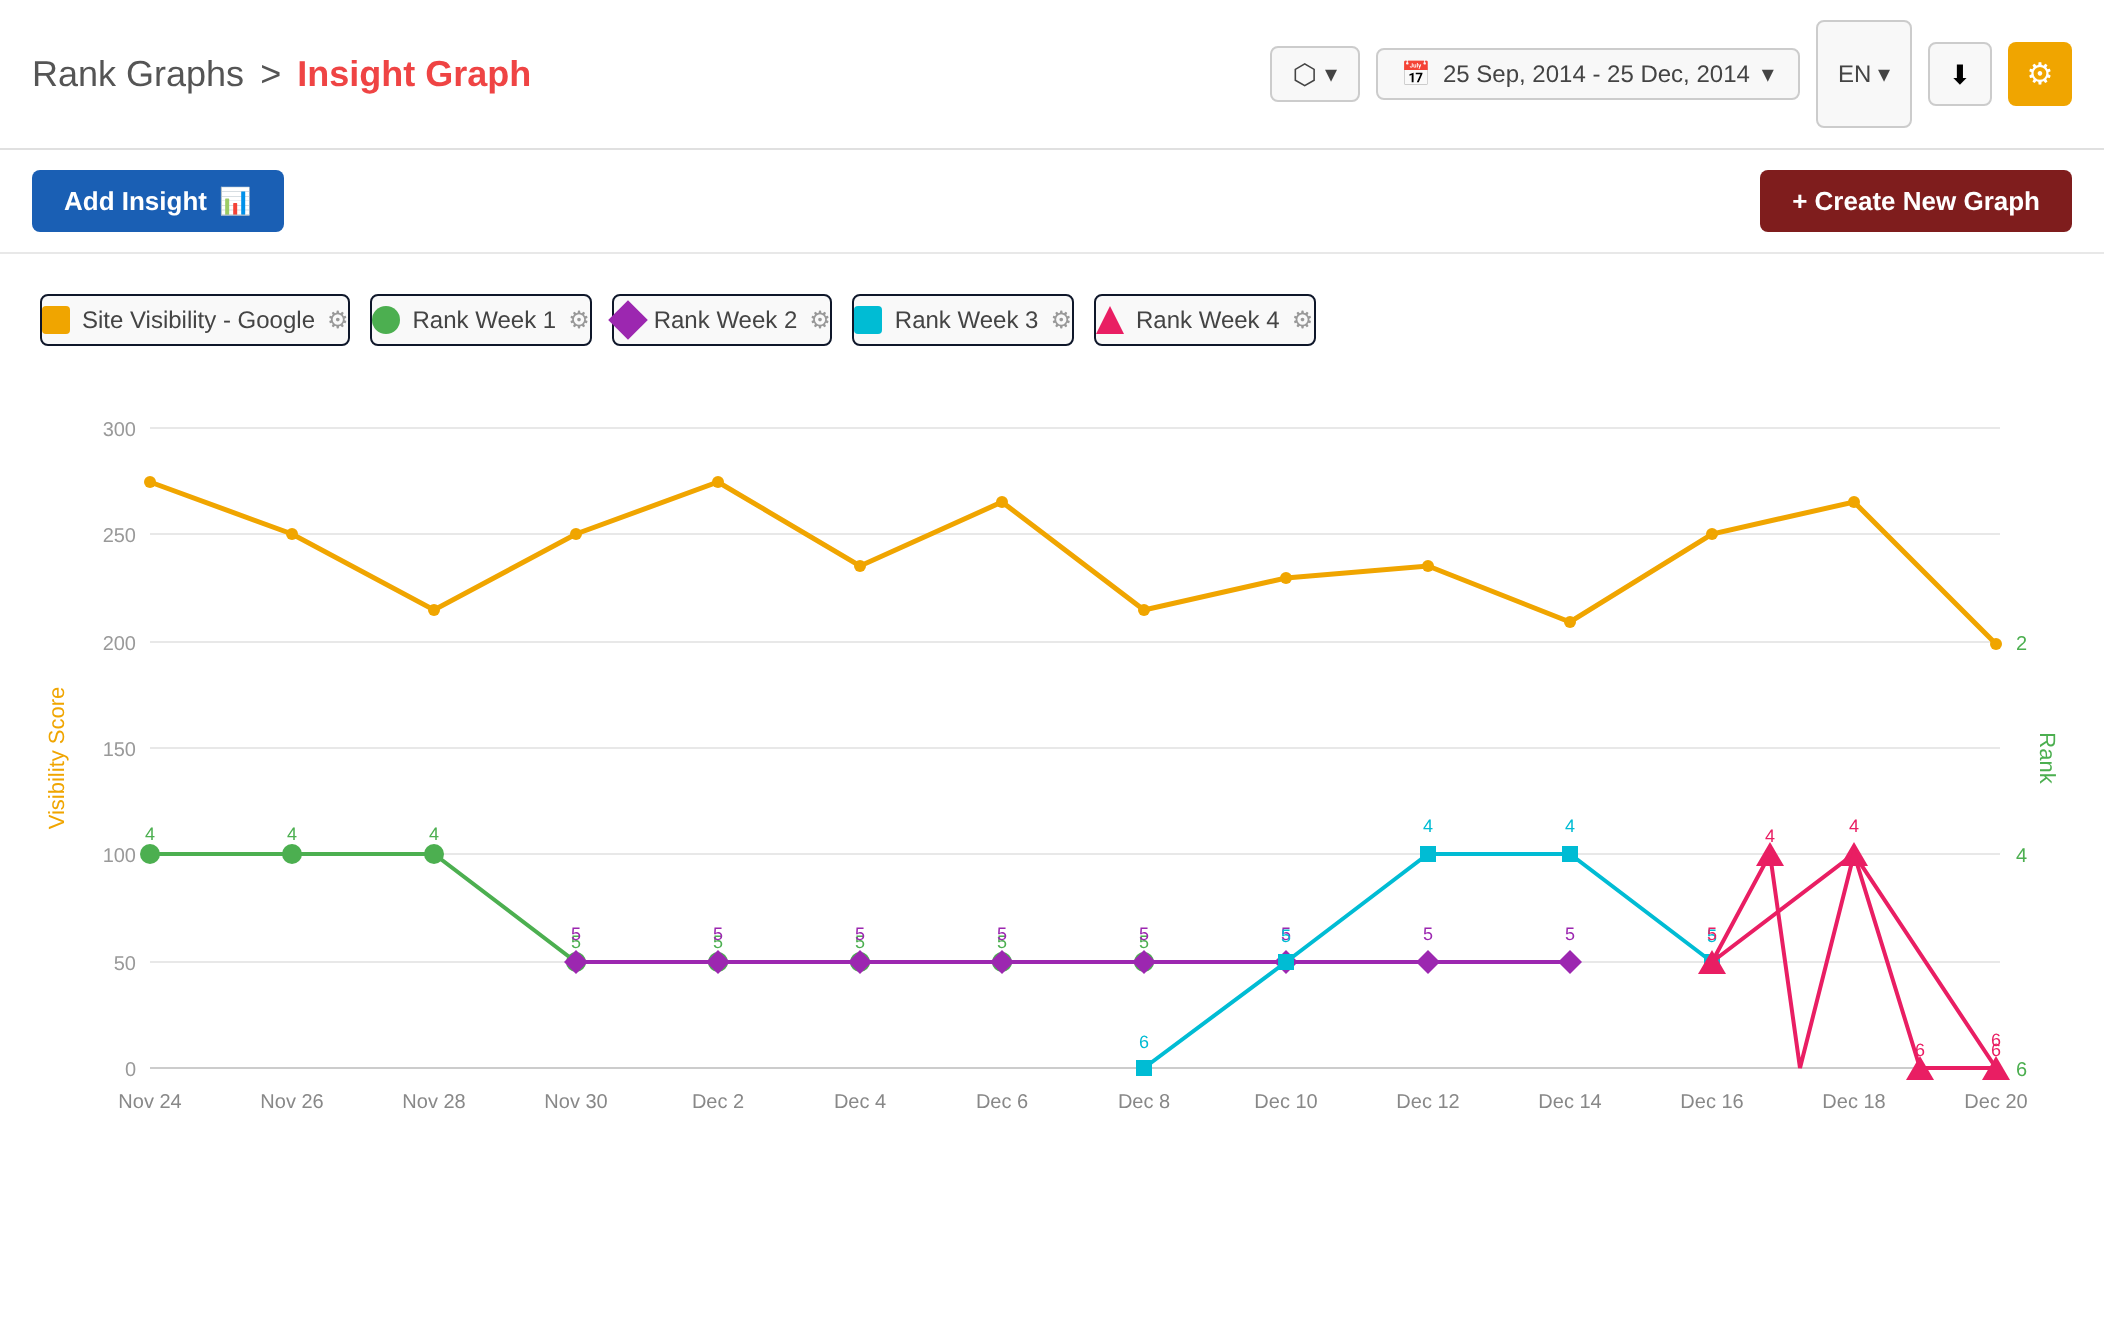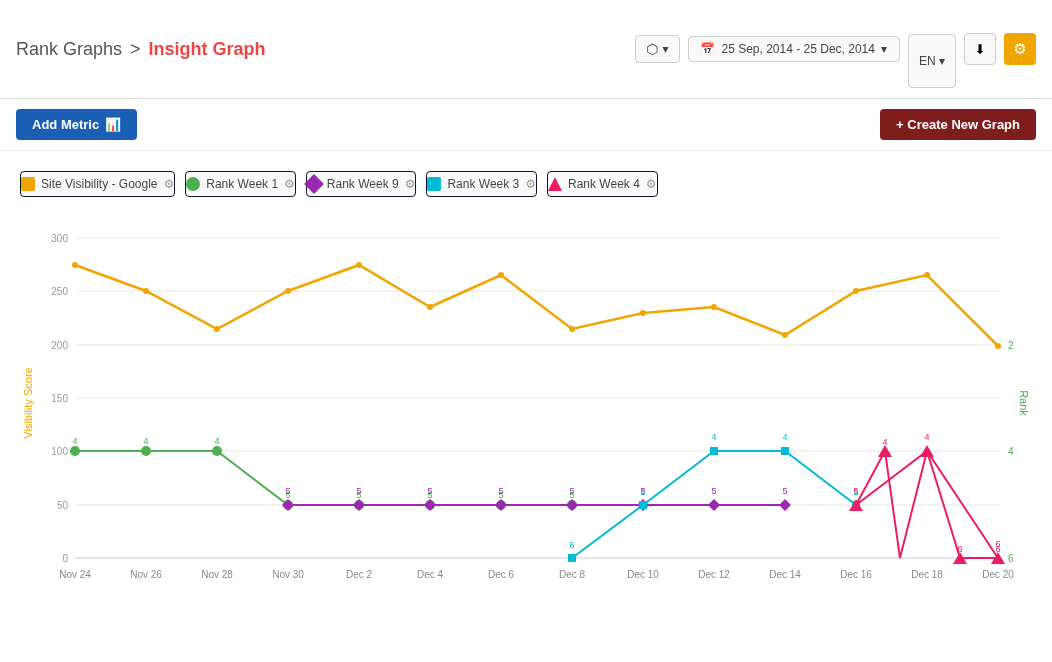--- a/index.html
+++ b/index.html
@@ -44,21 +44,20 @@
       display: flex; align-items: center; gap: 6px;
     }
     .lang-btn {
       padding: 19px 10px;
       border: 1px solid #ccc;
       border-radius: 4px;
       background: #f8f8f8;
       cursor: pointer;
       font-size: 12px;
       color: #444;
-      margin-top: 24px;
     }
     .download-btn {
       width: 32px; height: 32px;
       border: 1px solid #ccc;
       border-radius: 4px;
       background: #f8f8f8;
       cursor: pointer;
       display: flex; align-items: center; justify-content: center;
     }
     .settings-btn {
@@ -178,21 +177,21 @@
       <span>⬇</span>
     </button>
     <button class="settings-btn">
       <span style="font-size:15px;">⚙</span>
     </button>
   </div>
 </div>
 
 <div class="toolbar">
   <button class="add-metric-btn">
-    <span>Add Metric</span>
+    <span>Add Insight</span>
     <span>📊</span>
   </button>
   <button class="create-graph-btn">
     <span>+ Create New Graph</span>
   </button>
 </div>
 
 <div class="chart-area">
 
   <div class="legend">
@@ -201,21 +200,21 @@
       <span class="legend-label">Site Visibility - Google</span>
       <span class="legend-gear">⚙</span>
     </div>
     <div class="legend-item">
       <span class="legend-swatch-circle" style="background:#4caf50;"></span>
       <span class="legend-label">Rank Week 1</span>
       <span class="legend-gear">⚙</span>
     </div>
     <div class="legend-item">
       <span style="display:inline-block;width:14px;height:14px;background:#9c27b0;transform:rotate(45deg);"></span>
-      <span class="legend-label">Rank Week 9</span>
+      <span class="legend-label">Rank Week 2</span>
       <span class="legend-gear">⚙</span>
     </div>
     <div class="legend-item">
       <span class="legend-swatch" style="background:#00bcd4;"></span>
       <span class="legend-label">Rank Week 3</span>
       <span class="legend-gear">⚙</span>
     </div>
     <div class="legend-item">
       <span style="display:inline-block;width:0;height:0;border-left:7px solid transparent;border-right:7px solid transparent;border-bottom:14px solid #e91e63;"></span>
       <span class="legend-label">Rank Week 4</span>

